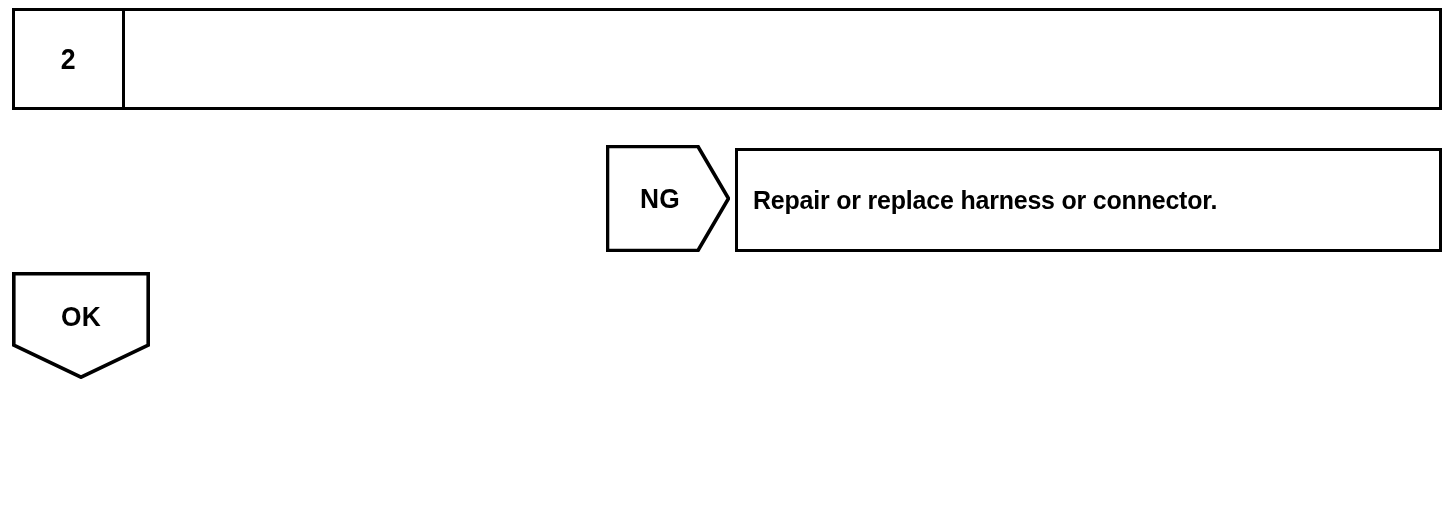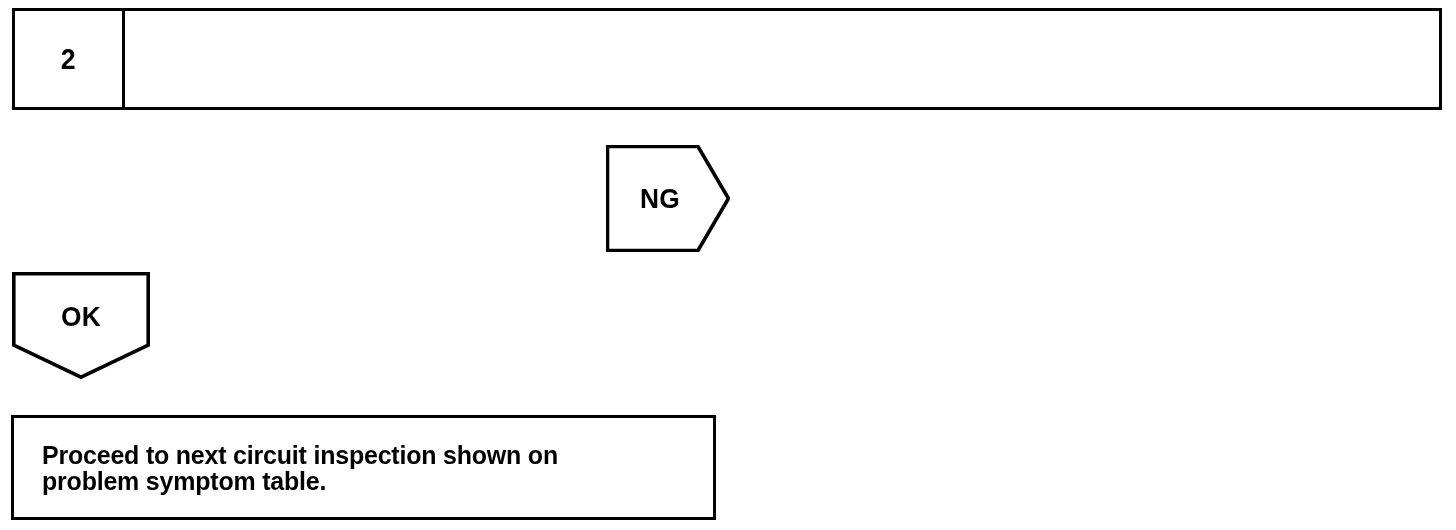--- a/index.html
+++ b/index.html
@@ -172,26 +172,25 @@
     </div>
   </div>
 
   <svg class="ng-pentagon" viewBox="0 0 124 107">
     <polygon points="1.5,1.5 92,1.5 122.5,53.5 92,105.5 1.5,105.5" fill="#ffffff" stroke="#000000" stroke-width="3.6" stroke-linejoin="miter"></polygon>
   </svg>
   <div class="ng-label">
     <span>NG</span>
   </div>
 
+  <div class="repair-box">
+    <span class="repair-text">Repair or replace harness or connector.</span>
+  </div>
 
   <svg class="ok-pentagon" viewBox="0 0 138 107">
     <polygon points="1.8,1.8 136.2,1.8 136.2,73 69,105.2 1.8,73" fill="#ffffff" stroke="#000000" stroke-width="3.6" stroke-linejoin="miter"></polygon>
   </svg>
   <div class="ok-label">
     <span>OK</span>
   </div>
 
-  <div class="outcome-box">
-    <span class="outcome-text">Proceed to next circuit inspection shown on
-problem symptom table.</span>
-  </div>
 
 </div>
 
 </body></html>

